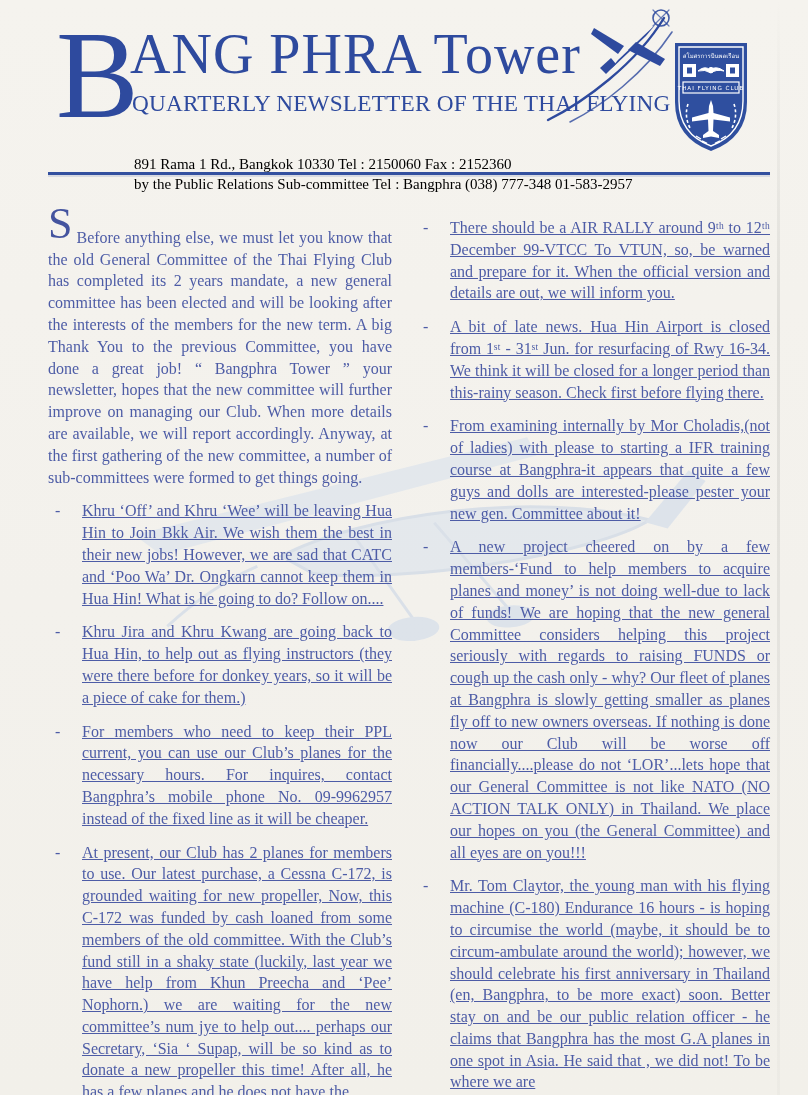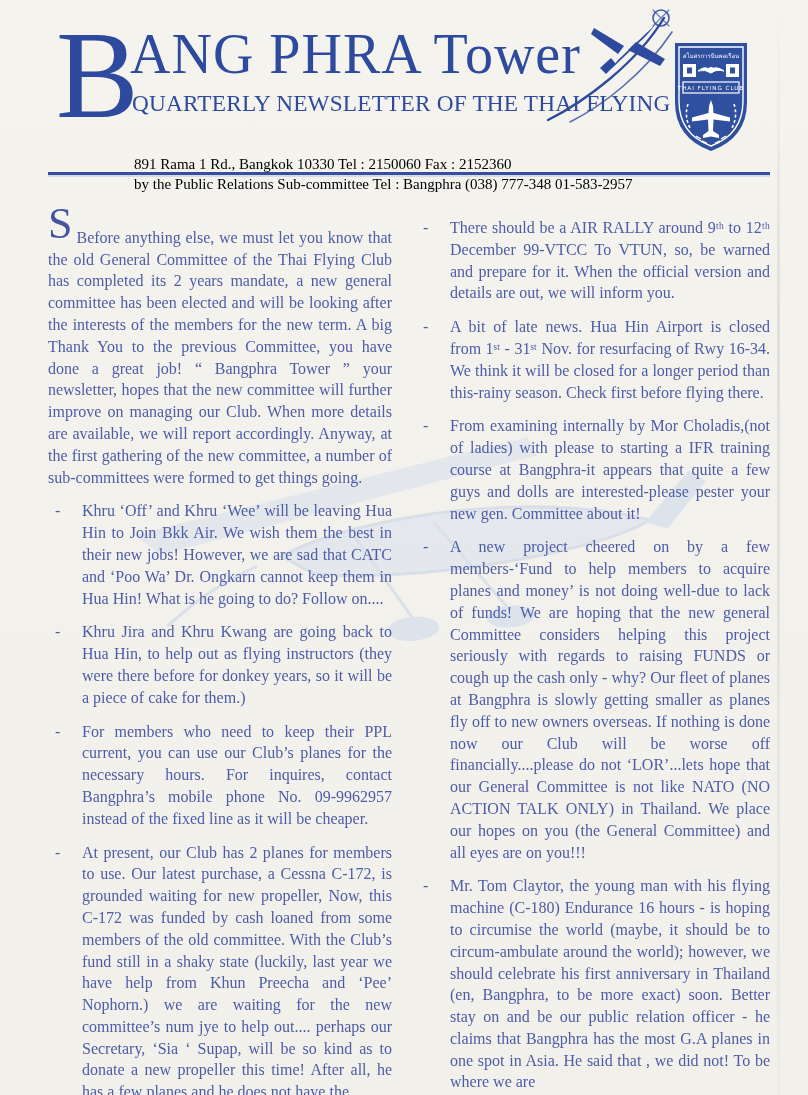--- a/index.html
+++ b/index.html
@@ -32,21 +32,21 @@
   .watermark{position:absolute;left:105px;top:392px;width:630px;height:280px;
     opacity:.5;transform:rotate(-5deg);z-index:0;pointer-events:none;}
   
   .columns{position:absolute;left:48px;top:205px;width:722px;display:flex;gap:24px;z-index:1;}
   .col{font-size:16px;line-height:21.8px;text-align:justify;}
   .col-left{width:344px;}
   .col-right{width:354px;}
   .dropS{float:left;font-size:44px;line-height:34px;padding:2px 4px 0 0;color:#44549f;}
   .item{display:flex;margin-top:12px;}
   .item .dash{width:34px;flex:none;padding-left:7px;box-sizing:border-box;}
-  .item .itext{flex:1;text-align:justify;}
+  .item .itext{flex:1;text-align:justify;text-decoration:underline;}
   .cont{margin-top:0;}
 </style>
 </head>
 <body>
 
 <div class="scan-edge"></div>
 
 <svg class="watermark" viewBox="0 0 630 280" aria-hidden="true">
   <g stroke="#b9c9e2" fill="none" stroke-width="3">
     <path d="M30,118 L430,55 L438,74 L55,140 Z" fill="#ccd9ec" stroke="none" opacity=".8"></path>
@@ -129,21 +129,21 @@
   </div>
 
   <div class="col col-right">
 
     <div class="item">
       <span class="dash">-</span>
       <span class="itext">There should be a AIR RALLY around 9ᵗʰ to 12ᵗʰ December 99-VTCC To VTUN, so, be warned and prepare for it.  When the official version and details are out, we will inform you.</span>
     </div>
     <div class="item">
       <span class="dash">-</span>
-      <span class="itext">A bit of late news.  Hua Hin Airport is closed from 1ˢᵗ - 31ˢᵗ Nov. for resurfacing of Rwy 16-34. We think it will be closed for a longer period than this-rainy season. Check first before flying there.</span>
+      <span class="itext">A bit of late news.  Hua Hin Airport is closed from 1ˢᵗ - 31ˢᵗ Jun. for resurfacing of Rwy 16-34. We think it will be closed for a longer period than this-rainy season. Check first before flying there.</span>
     </div>
     <div class="item">
       <span class="dash">-</span>
       <span class="itext">From examining internally by Mor Choladis,(not of ladies) with please to starting a IFR training course at Bangphra-it appears that quite a few guys and dolls are interested-please pester your new gen. Committee about it!</span>
     </div>
     <div class="item">
       <span class="dash">-</span>
       <span class="itext">A new project cheered on by a few members-‘Fund to help members to acquire planes and money’ is not doing well-due to lack of funds! We are hoping that the new general Committee considers helping this project seriously with regards to raising FUNDS or cough up the cash only - why? Our fleet of planes at Bangphra is slowly getting smaller as planes fly off to new owners overseas.  If nothing is done now our Club will be worse off financially....please do not ‘LOR’...lets hope that our General Committee is not like NATO (NO ACTION TALK ONLY) in Thailand.  We place our hopes on you (the General Committee) and all eyes are on you!!!</span>
     </div>
     <div class="item">

